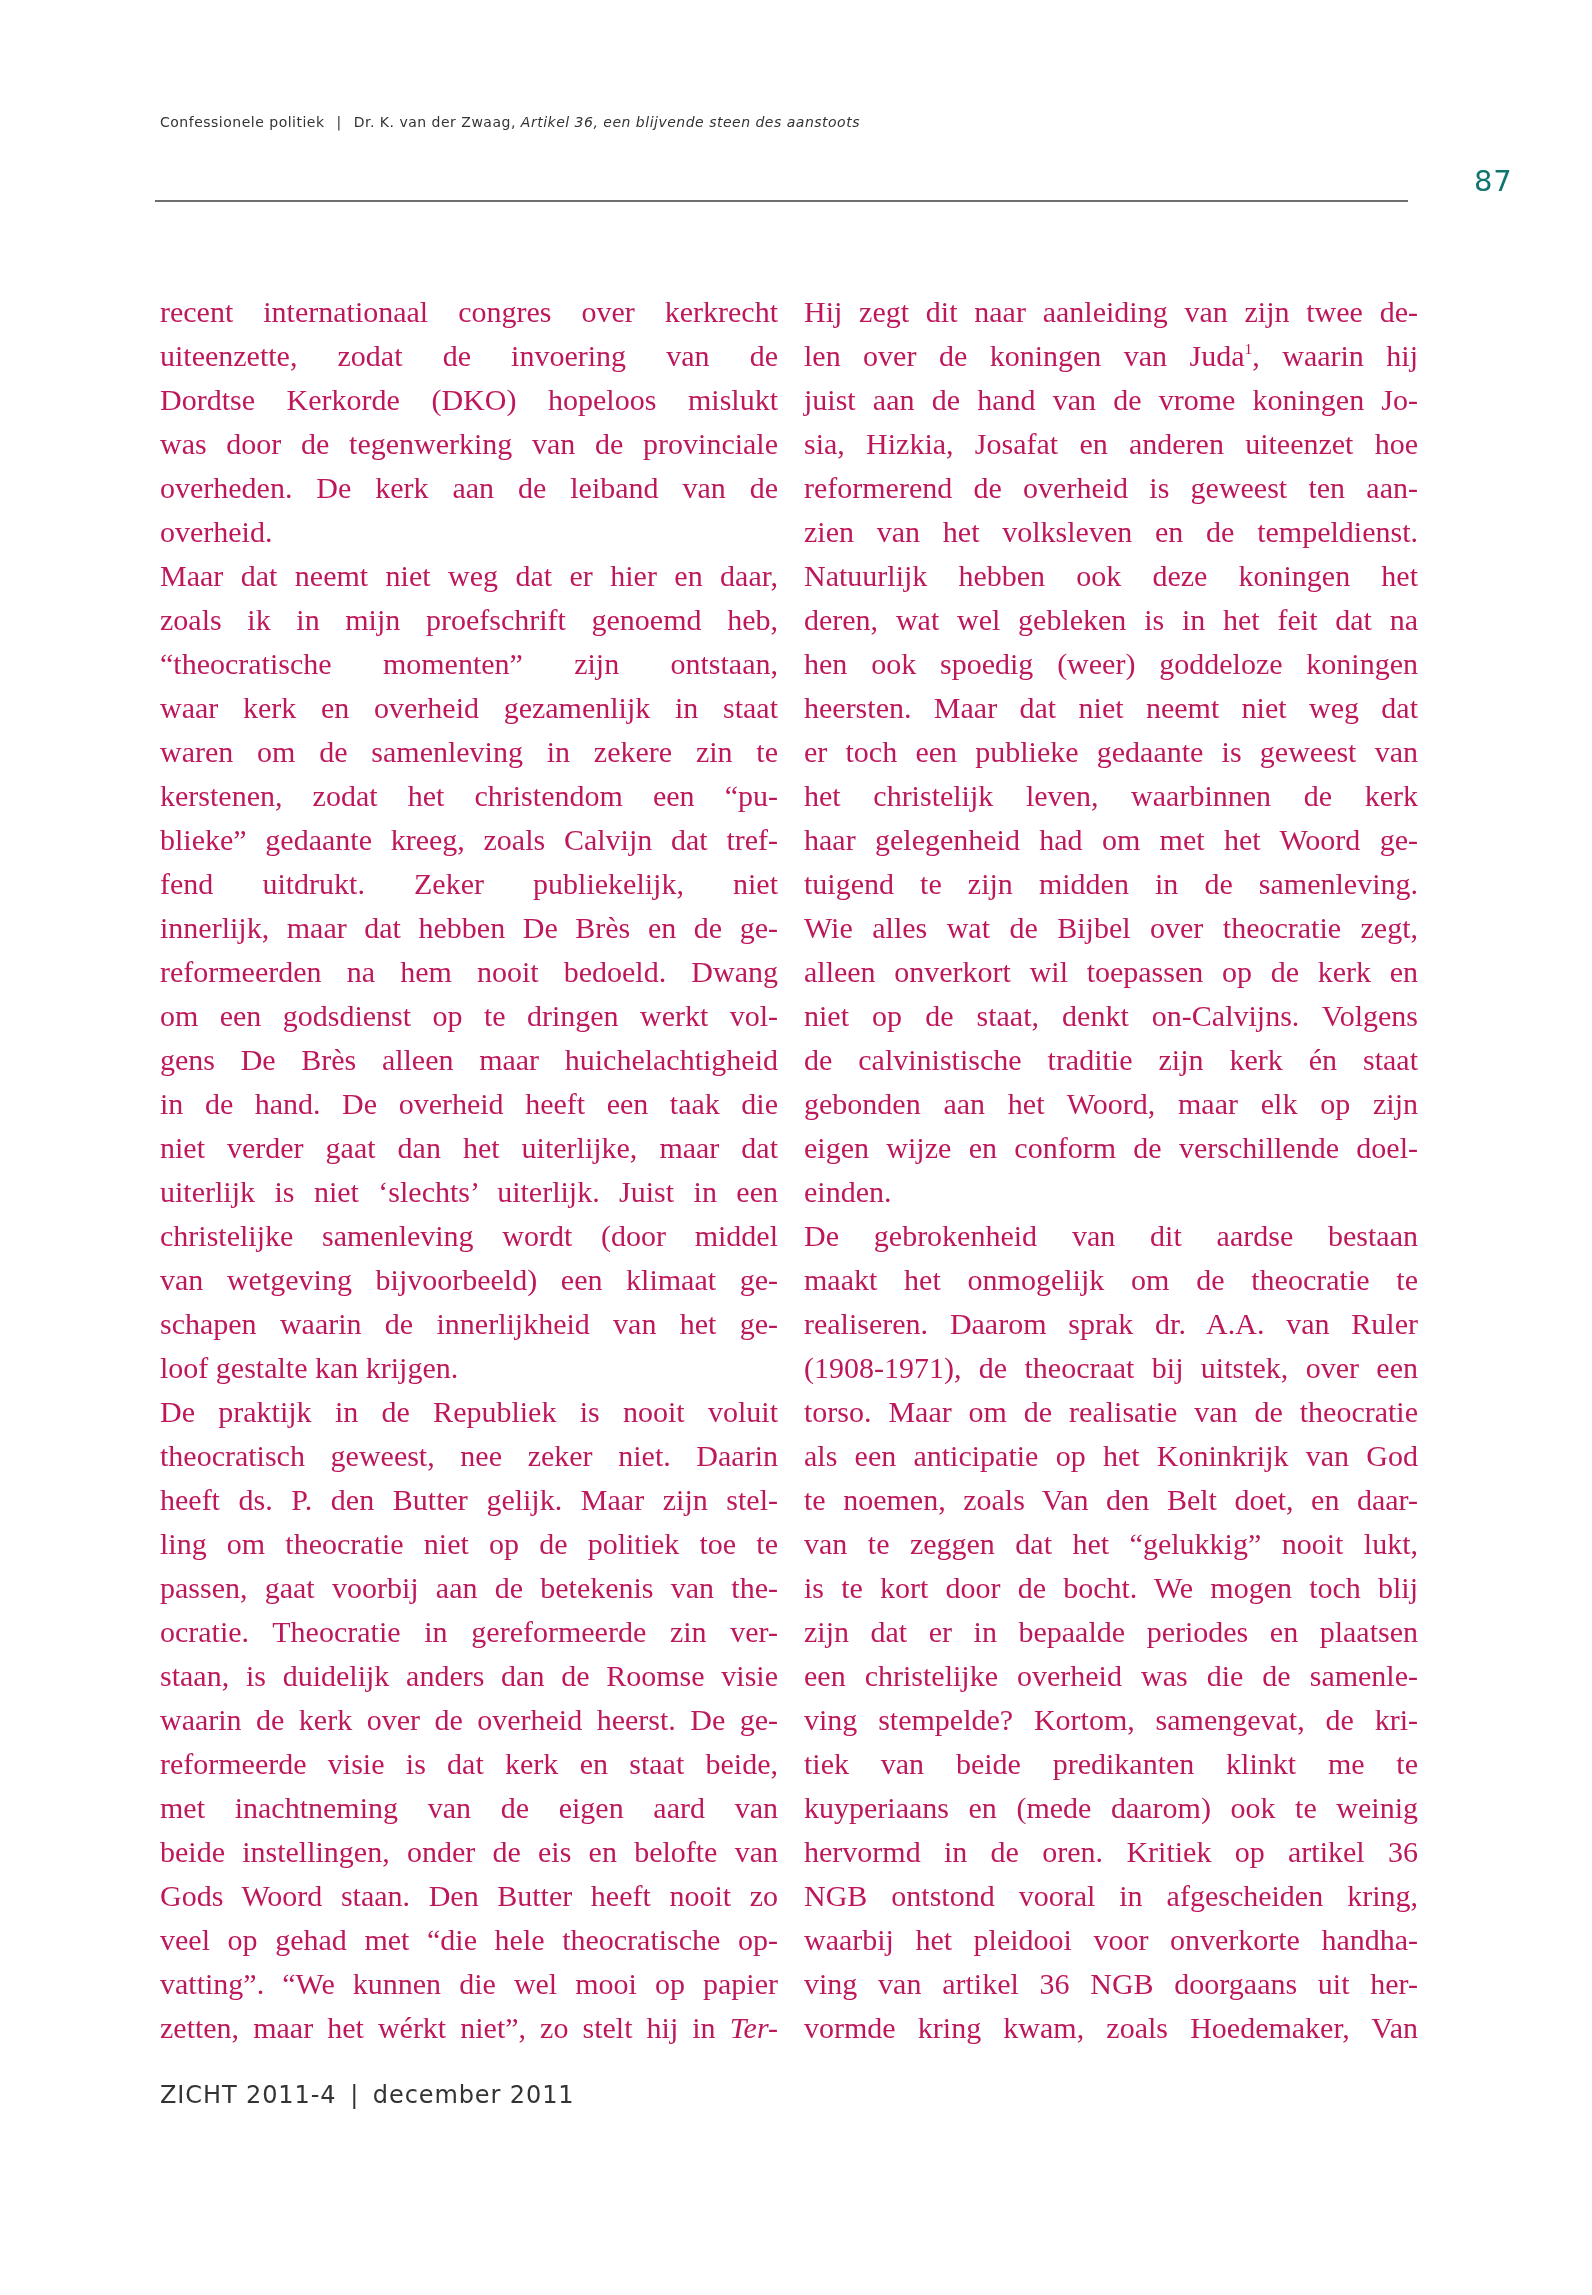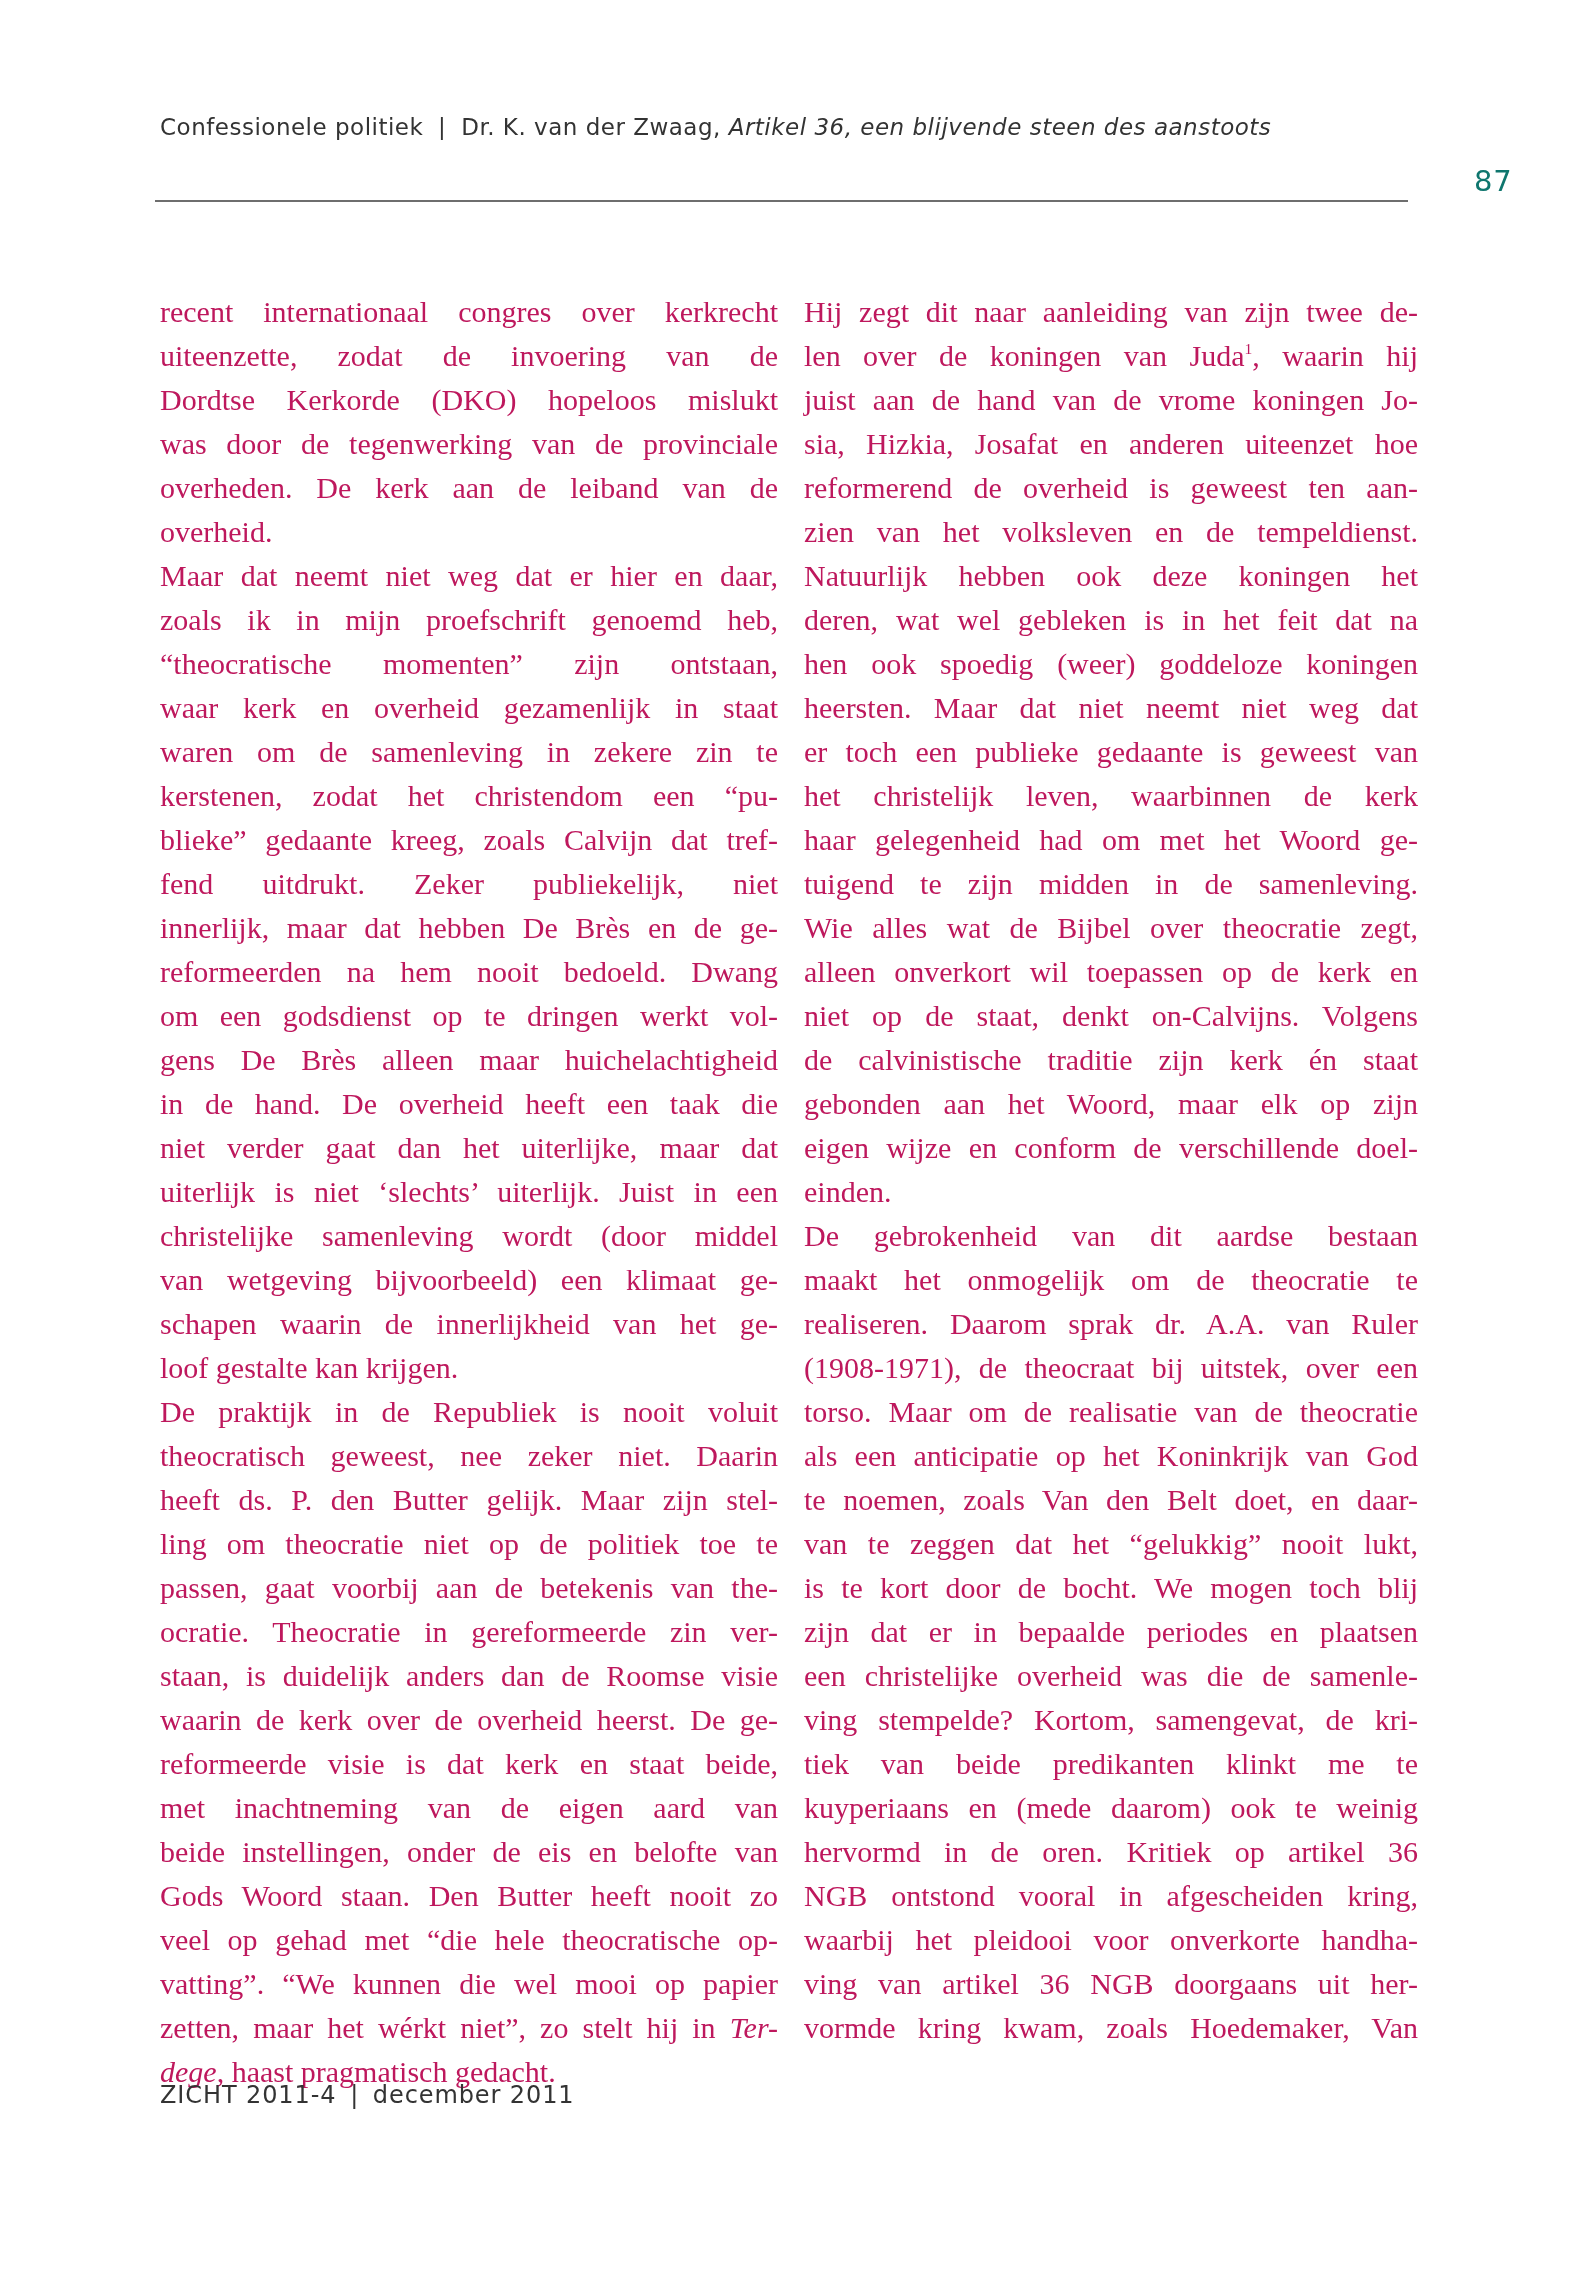--- a/index.html
+++ b/index.html
@@ -1,19 +1,19 @@
 <!DOCTYPE html>
 <html style="font-size:14px"><head>
   <meta charset="utf-8">
   <style>
     html, body { margin: 0; padding: 0; background: #ffffff; }
     body { width: 1592px; height: 2295px; position: relative; overflow: hidden; color: #1c1c1c; }
     .running-head {
       position: absolute; left: 160px; top: 114px;
-      font-family: "DejaVu Sans", sans-serif; font-size: 23px; letter-spacing: 0.5px;
+      font-family: "DejaVu Sans", sans-serif; font-size: 14px; letter-spacing: 0.5px;
       color: #333; white-space: nowrap;
     }
     .running-head .sep { margin: 0 7px; }
     .running-head .title { font-style: italic; }
     .rule {
       position: absolute; left: 155px; top: 200px; width: 1253px; height: 1.7px; background: #6e6e6e;
     }
     .page-number {
       position: absolute; left: 1474px; top: 164px;
       font-family: "DejaVu Sans", sans-serif; font-size: 29px; color: #0f766e; letter-spacing: 0.9px;
@@ -84,21 +84,20 @@
     <span class="line justify">ocratie. Theocratie in gereformeerde zin ver-</span>
     <span class="line justify">staan, is duidelijk anders dan de Roomse visie</span>
     <span class="line justify">waarin de kerk over de overheid heerst. De ge-</span>
     <span class="line justify">reformeerde visie is dat kerk en staat beide,</span>
     <span class="line justify">met inachtneming van de eigen aard van</span>
     <span class="line justify">beide instellingen, onder de eis en belofte van</span>
     <span class="line justify">Gods Woord staan. Den Butter heeft nooit zo</span>
     <span class="line justify">veel op gehad met “die hele theocratische op-</span>
     <span class="line justify">vatting”. “We kunnen die wel mooi op papier</span>
     <span class="line justify"><span>zetten, maar het wérkt niet”, zo stelt hij in </span><em>Ter-</em></span>
-    <span class="line left"><em>dege</em><span>, haast pragmatisch gedacht.</span></span>
   </div>
 
 <div class="column col-right" id="col-right">
     <span class="line justify">Hij zegt dit naar aanleiding van zijn twee de-</span>
     <span class="line justify"><span>len over de koningen van Juda</span><sup class="fn">1</sup><span>, waarin hij</span></span>
     <span class="line justify">juist aan de hand van de vrome koningen Jo-</span>
     <span class="line justify">sia, Hizkia, Josafat en anderen uiteenzet hoe</span>
     <span class="line justify">reformerend de overheid is geweest ten aan-</span>
     <span class="line justify">zien van het volksleven en de tempeldienst.</span>
     <span class="line justify">Natuurlijk hebben ook deze koningen het</span>

